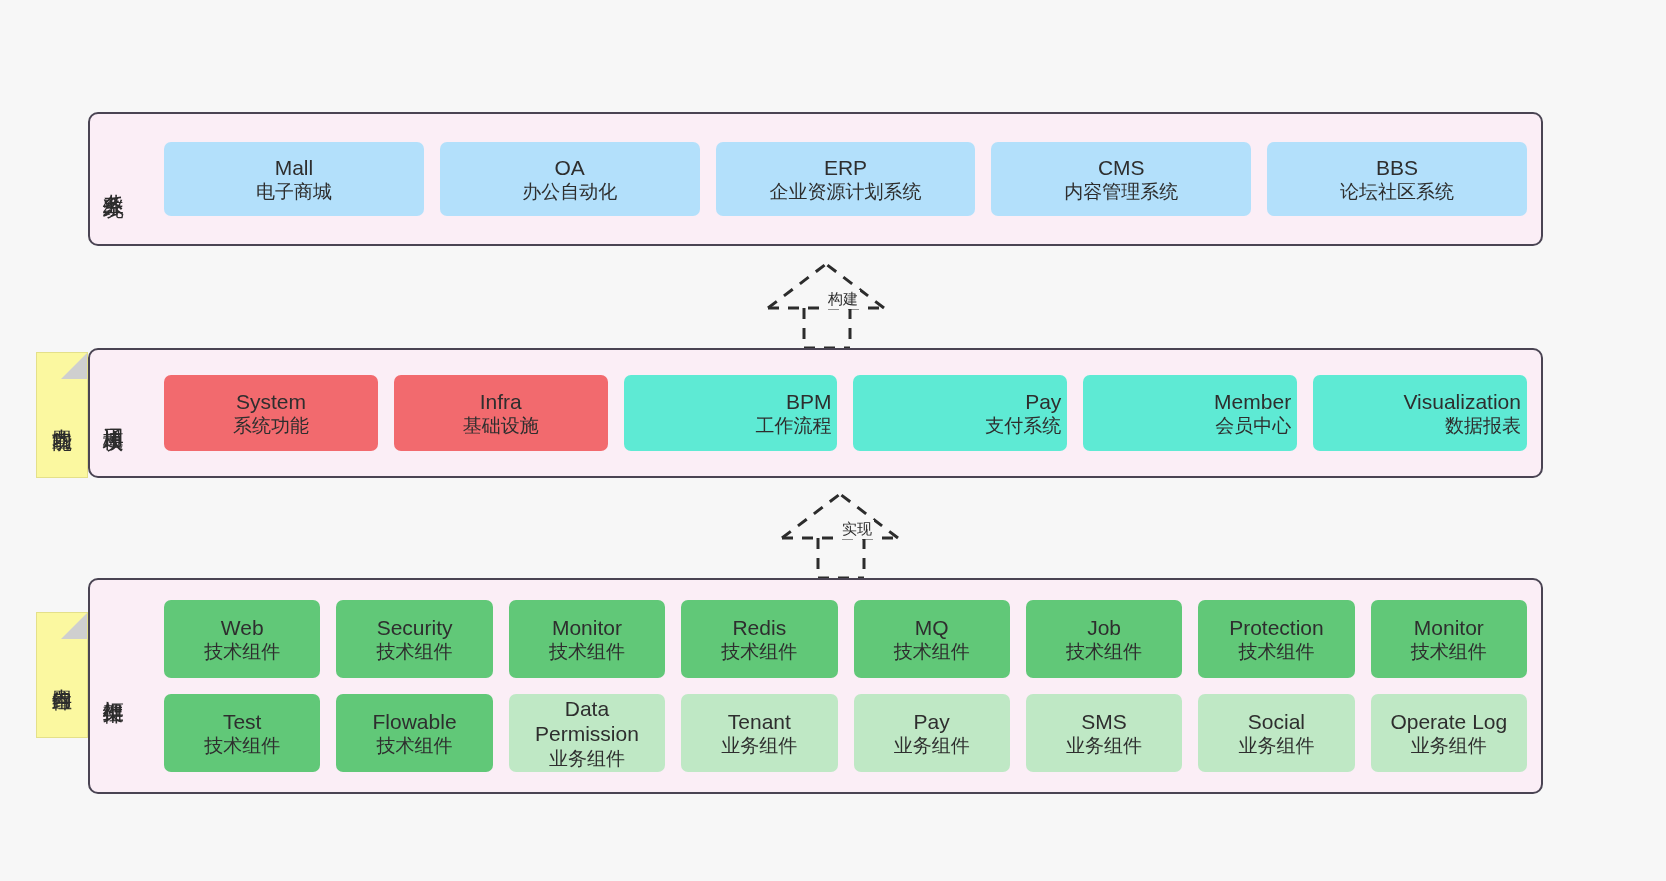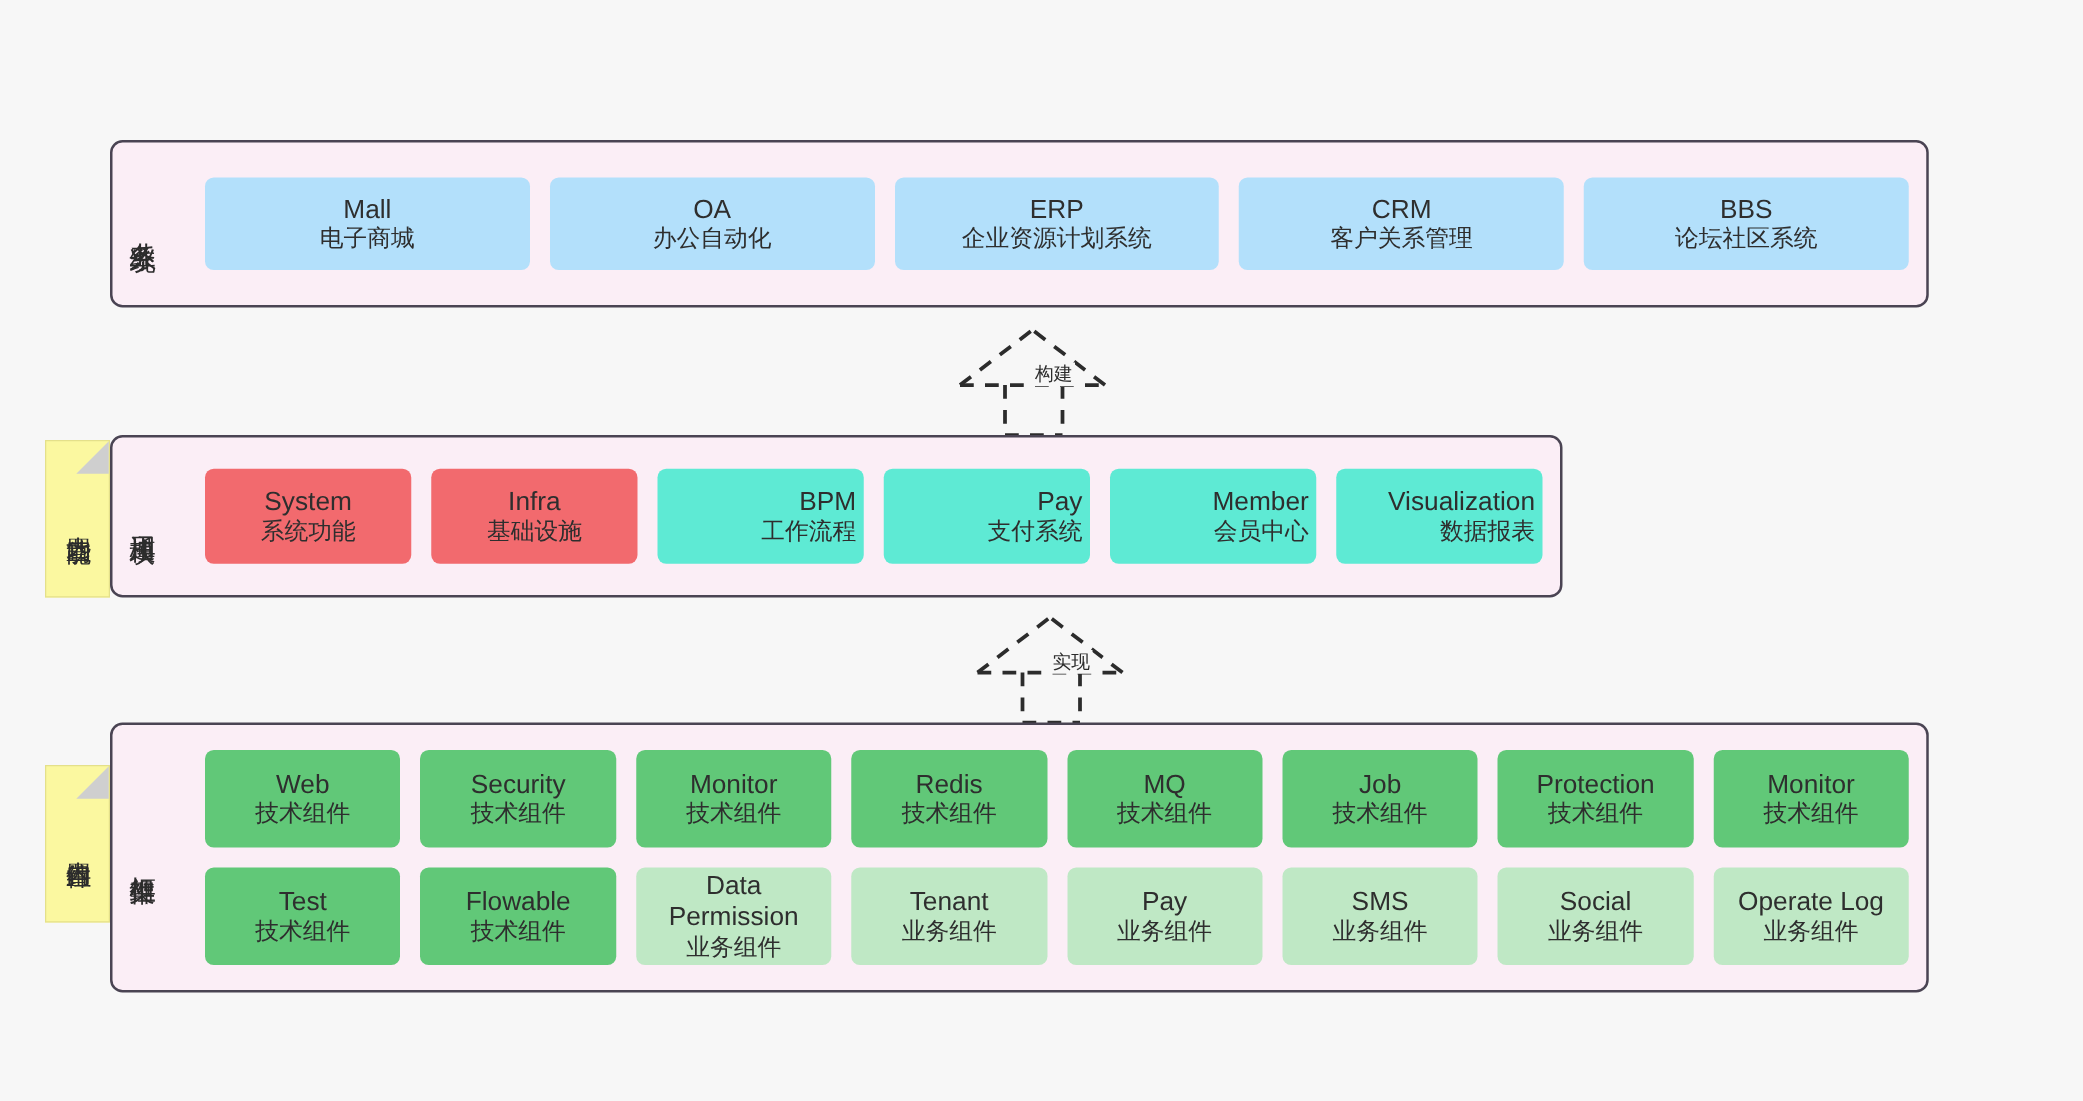--- a/index.html
+++ b/index.html
@@ -73,21 +73,21 @@
     padding: 4px 6px;
   }
   .cell .name { font-size: 21px; }
   .cell .sub  { font-size: 19px; }
 
   
   #layer-business { left: 88px; top: 112px; width: 1455px; height: 134px; }
   #layer-business .cell { height: 74px; background: #b3e0fb; }
 
   
-  #layer-modules { left: 88px; top: 348px; width: 1162px; height: 130px; }
+  #layer-modules { left: 88px; top: 348px; width: 1455px; height: 130px; }
   #layer-modules .cell { height: 76px; }
   .c-red   { background: #f26a6e; }
   .c-pink  { background: #5eead4; align-items: flex-end; }
 
   
   #layer-framework { left: 88px; top: 578px; width: 1455px; height: 216px; }
   #layer-framework .cell { height: 78px; }
   .c-green-dark  { background: #61c878; }
   .c-green-light { background: #bfe8c5; }
 
@@ -157,22 +157,22 @@
         </div>
         <div class="cell">
           <span class="name">OA</span>
           <span class="sub">办公自动化</span>
         </div>
         <div class="cell">
           <span class="name">ERP</span>
           <span class="sub">企业资源计划系统</span>
         </div>
         <div class="cell">
-          <span class="name">CRM</span>
-          <span class="sub">客户关系管理</span>
+          <span class="name">CMS</span>
+          <span class="sub">内容管理系统</span>
         </div>
         <div class="cell">
           <span class="name">BBS</span>
           <span class="sub">论坛社区系统</span>
         </div>
       </div>
     </div>
   </div>
 
   <div class="connector" id="connector-build">

